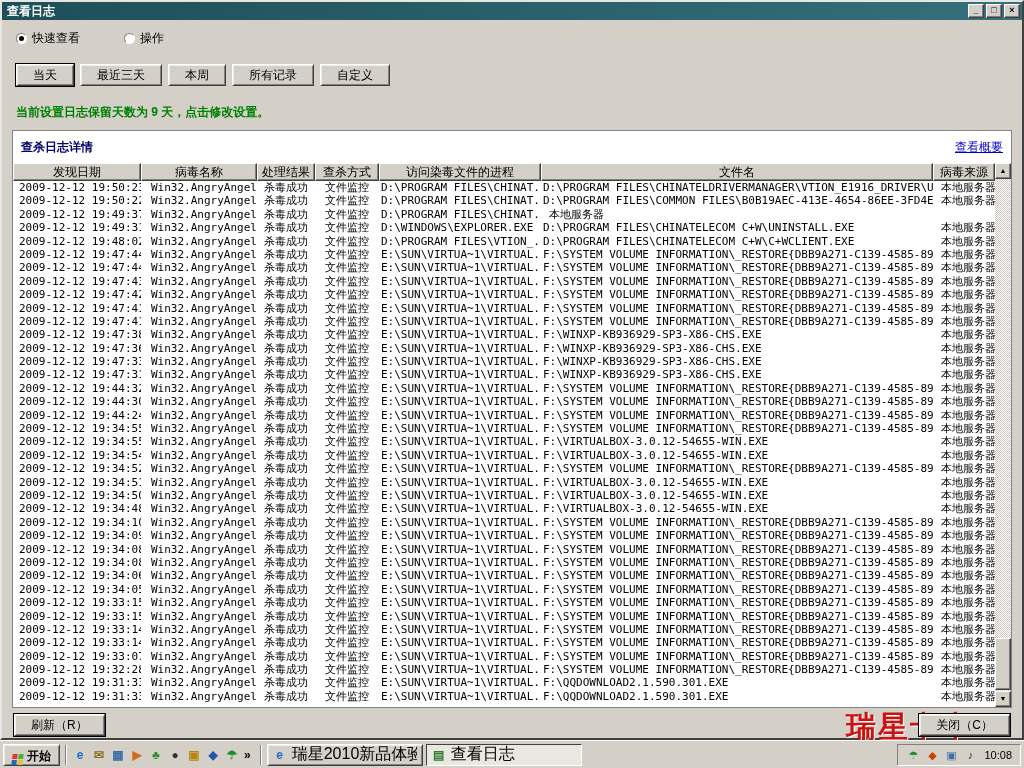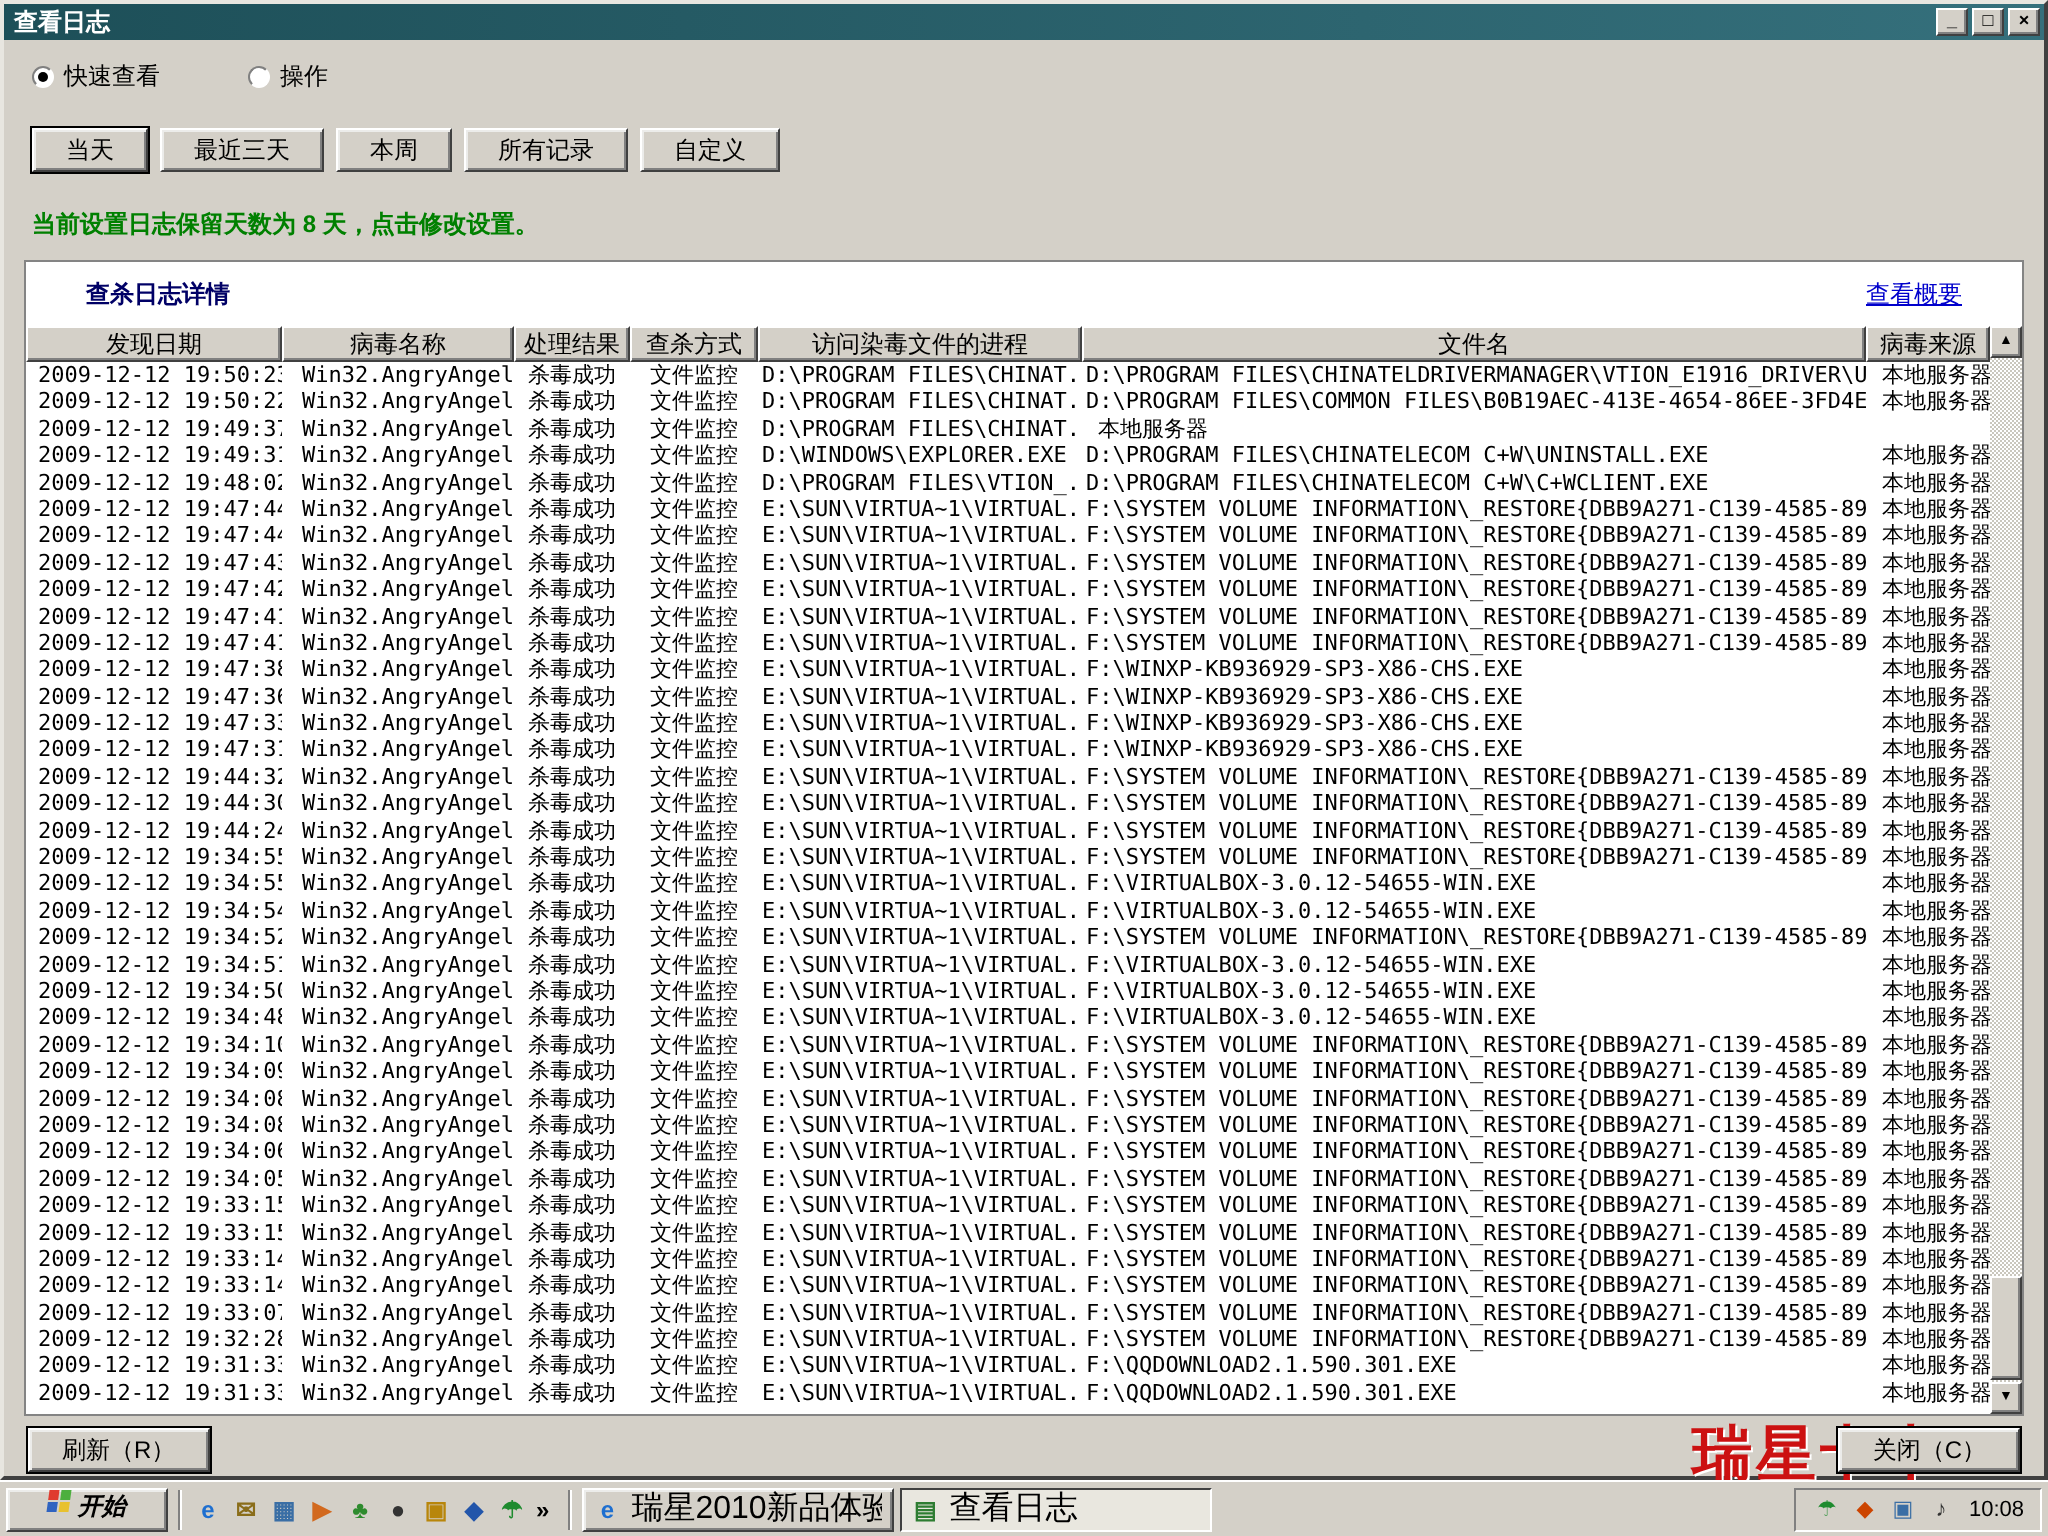--- a/index.html
+++ b/index.html
@@ -34,21 +34,21 @@
     box-shadow:inset 1px 1px 0 #ececea, inset -1px -1px 0 #808080;
     display:flex; align-items:center; justify-content:center; white-space:nowrap;text-align:center; }
   .btn.default { outline:1px solid #000; }
 
   
   .notice { position:absolute; top:82px; left:12px; font-size:12px; font-weight:bold; color:#008000; }
 
   
   .panel { position:absolute; top:108px; left:8px; right:8px; height:578px;
     background:#fff; border:1px solid #848484; }
-  .panel-head { height:32px; display:flex; align-items:center; justify-content:space-between; padding:0 30px; }
+  .panel-head { height:32px; display:flex; align-items:center; justify-content:space-between; padding:0 8px; }
   .panel-title { font-size:12px; font-weight:bold; color:#000066; }
   .summary-link { font-size:12px; color:#0000cc; text-decoration:underline; cursor:pointer; }
 
   .table-area { position:absolute; top:32px; left:0; right:0; bottom:0; display:flex; }
   .grid { flex:1; overflow:hidden; display:flex; flex-direction:column; }
   .thead { display:flex; height:18px; flex:none; }
   .th { background:#d4d0c8; border:1px solid; border-color:#fff #404040 #404040 #fff;
     box-shadow:inset -1px -1px 0 #808080; font-size:12px; color:#000;
     display:flex; align-items:center; justify-content:center; overflow:hidden; white-space:nowrap; }
   .tbody { flex:1; overflow:hidden; }
@@ -78,24 +78,24 @@
   
   .footer-btn { position:absolute; z-index:4; }
   .refresh-btn { left:10px; top:692px; }
   .close-btn { right:10px; top:692px; }
   .watermark { position:absolute; right:46px; bottom:-12px; z-index:3; font-size:30px;
     font-weight:bold; color:#cc1111; letter-spacing:2px; text-shadow:1px 1px 0 #fff; white-space:nowrap; }
 
   
   .taskbar { position:absolute; left:0; bottom:0; width:1024px; height:28px; z-index:10;
     background:#d4d0c8; border-top:1px solid #fff; display:flex; align-items:center; padding:0 3px; }
-  .start-btn { height:22px; padding:0 20px; display:flex; align-items:flex-start; gap:4px;
+  .start-btn { height:22px; padding:0 8px; display:flex; align-items:flex-end; gap:4px;
     background:#d4d0c8; border:1px solid; border-color:#fff #404040 #404040 #fff;
     box-shadow:inset 1px 1px 0 #ececea, inset -1px -1px 0 #808080;
-    font-size:12px; font-weight:bold; font-style:italic; }
+    font-size:12px; font-weight:bold; }
   .winflag { display:grid; grid-template-columns:5px 5px; grid-auto-rows:5px; gap:1px; transform:skewX(-8deg); }
   .winflag i { display:block; }
   .winflag .r{background:#e03b2f;} .winflag .g{background:#4caf3e;}
   .winflag .b{background:#2f63c0;} .winflag .y{background:#e8c galleria;}
   .winflag .y{background:#e8c12f;}
   .tb-div { width:2px; height:20px; border-left:1px solid #808080; border-right:1px solid #fff; margin:0 5px; }
   #quickLaunch { display:flex; align-items:center; gap:3px; }
   .ql-icon { width:16px; height:16px; font-size:12px; line-height:16px; text-align:center; font-weight:bold; }
   .chevron { font-size:12px; font-weight:bold; margin:0 4px; color:#000; }
   #tasks { display:flex; align-items:center; gap:3px; }
@@ -137,21 +137,21 @@
       </div>
 
       <div id="filterRow">
           <div class="btn default">当天</div>
           <div class="btn">最近三天</div>
           <div class="btn">本周</div>
           <div class="btn">所有记录</div>
           <div class="btn">自定义</div>
         </div>
 
-      <div class="notice">当前设置日志保留天数为 8 天，点击修改设置。</div>
+      <div class="notice">当前设置日志保留天数为 9 天，点击修改设置。</div>
 
       <div class="panel">
         <div class="panel-head">
           <span class="panel-title">查杀日志详情</span>
           <span class="summary-link">查看概要</span>
         </div>
         <div class="table-area">
           <div class="grid">
             <div class="thead" id="theadRow">
                 <div class="th c0">发现日期</div>

